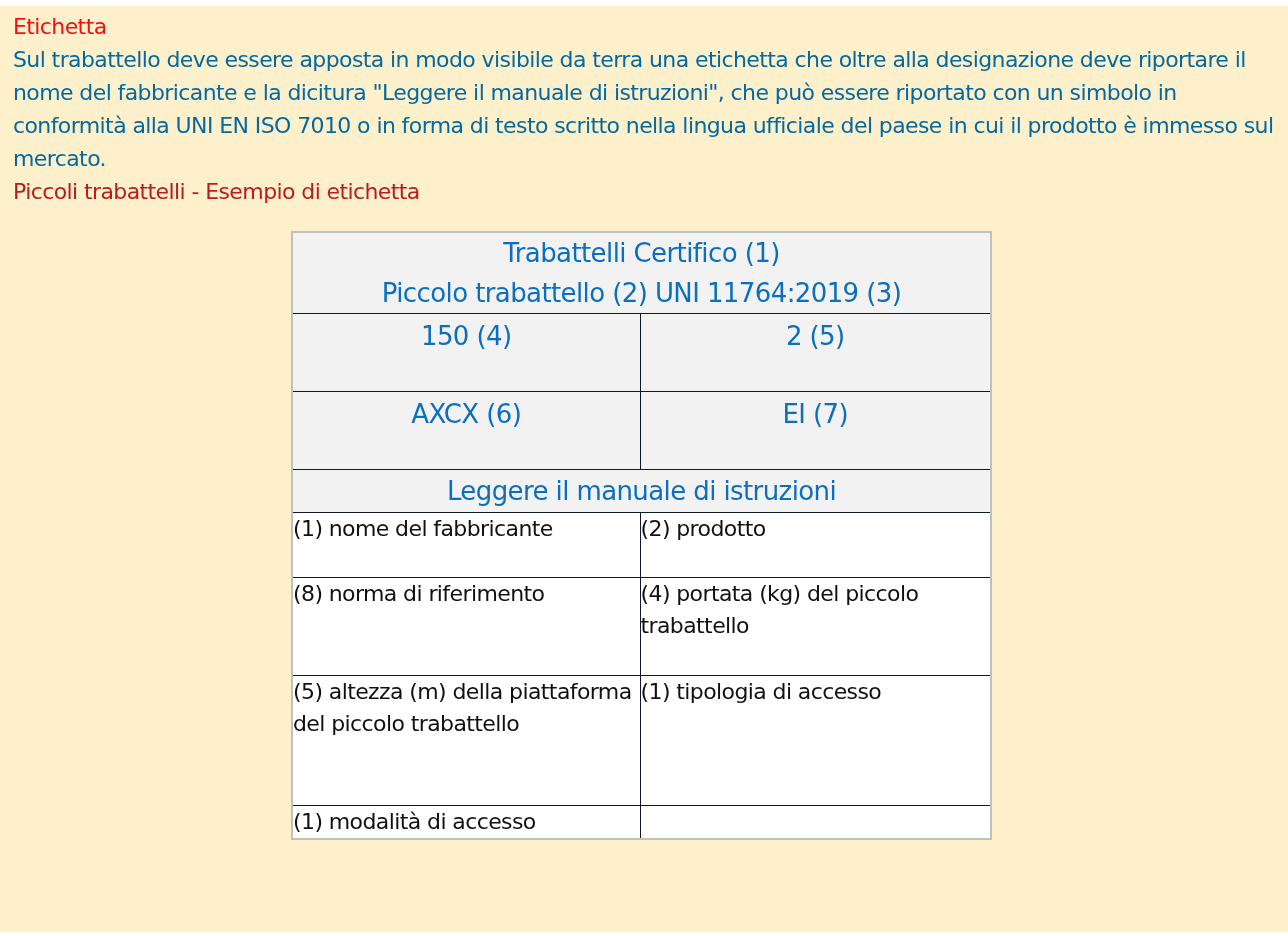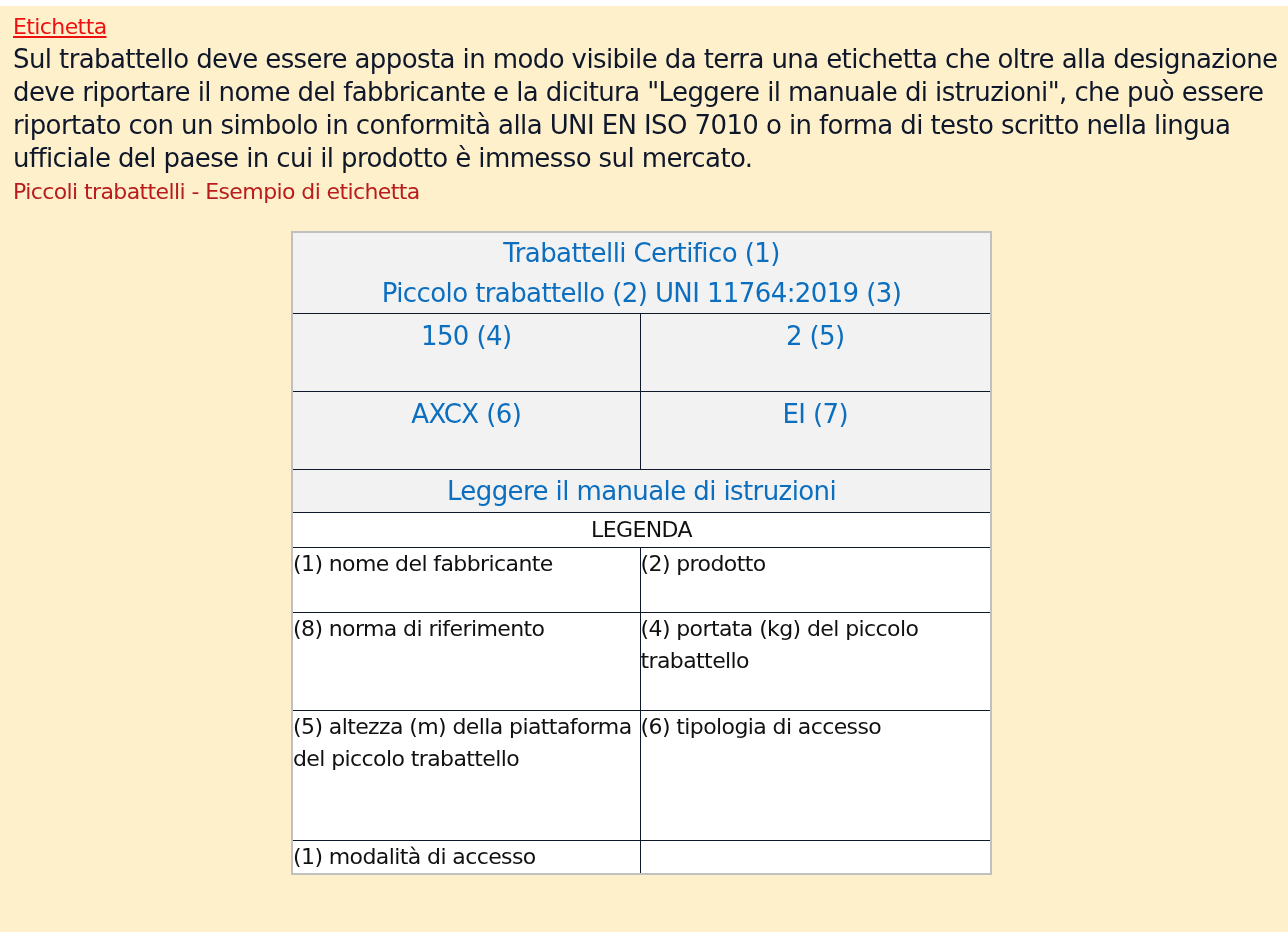--- a/index.html
+++ b/index.html
@@ -26,25 +26,24 @@
       left: 13px;
       top: 4px;
       width: 1265px;
     }
     .section-title {
       color: #ee1111;
       font-size: 22px;
       line-height: 33px;
       margin: 0;
       letter-spacing: -0.6px;
-      text-decoration: underline;
     }
     .body-text {
-      color: #0f172a;
-      font-size: 26px;
+      color: #0369a1;
+      font-size: 22px;
       line-height: 33px;
       margin: 0;
       letter-spacing: -0.6px;
     }
     .subtitle {
       color: #b91c1c;
       font-size: 22px;
       line-height: 33px;
       margin: 0;
       letter-spacing: -0.6px;
@@ -132,33 +131,30 @@
     <td>150 (4)</td>
     <td>2 (5)</td>
   </tr>
   <tr class="lbl-val">
     <td>AXCX (6)</td>
     <td>EI (7)</td>
   </tr>
   <tr class="lbl-foot">
     <td colspan="2">Leggere il manuale di istruzioni</td>
   </tr>
-  <tr class="leg-title">
-    <td colspan="2">LEGENDA</td>
-  </tr>
   <tr class="leg-row leg-r1">
     <td>(1) nome del fabbricante</td>
     <td>(2) prodotto</td>
   </tr>
   <tr class="leg-row leg-r2">
     <td>(8) norma di riferimento</td>
     <td>(4) portata (kg) del piccolo trabattello</td>
   </tr>
   <tr class="leg-row leg-r3">
     <td>(5) altezza (m) della piattaforma del piccolo trabattello</td>
-    <td>(6) tipologia di accesso</td>
+    <td>(1) tipologia di accesso</td>
   </tr>
   <tr class="leg-row leg-r4">
     <td>(1) modalità di accesso</td>
     <td></td>
   </tr>
 </tbody>
   </table>
 
 </body></html>

